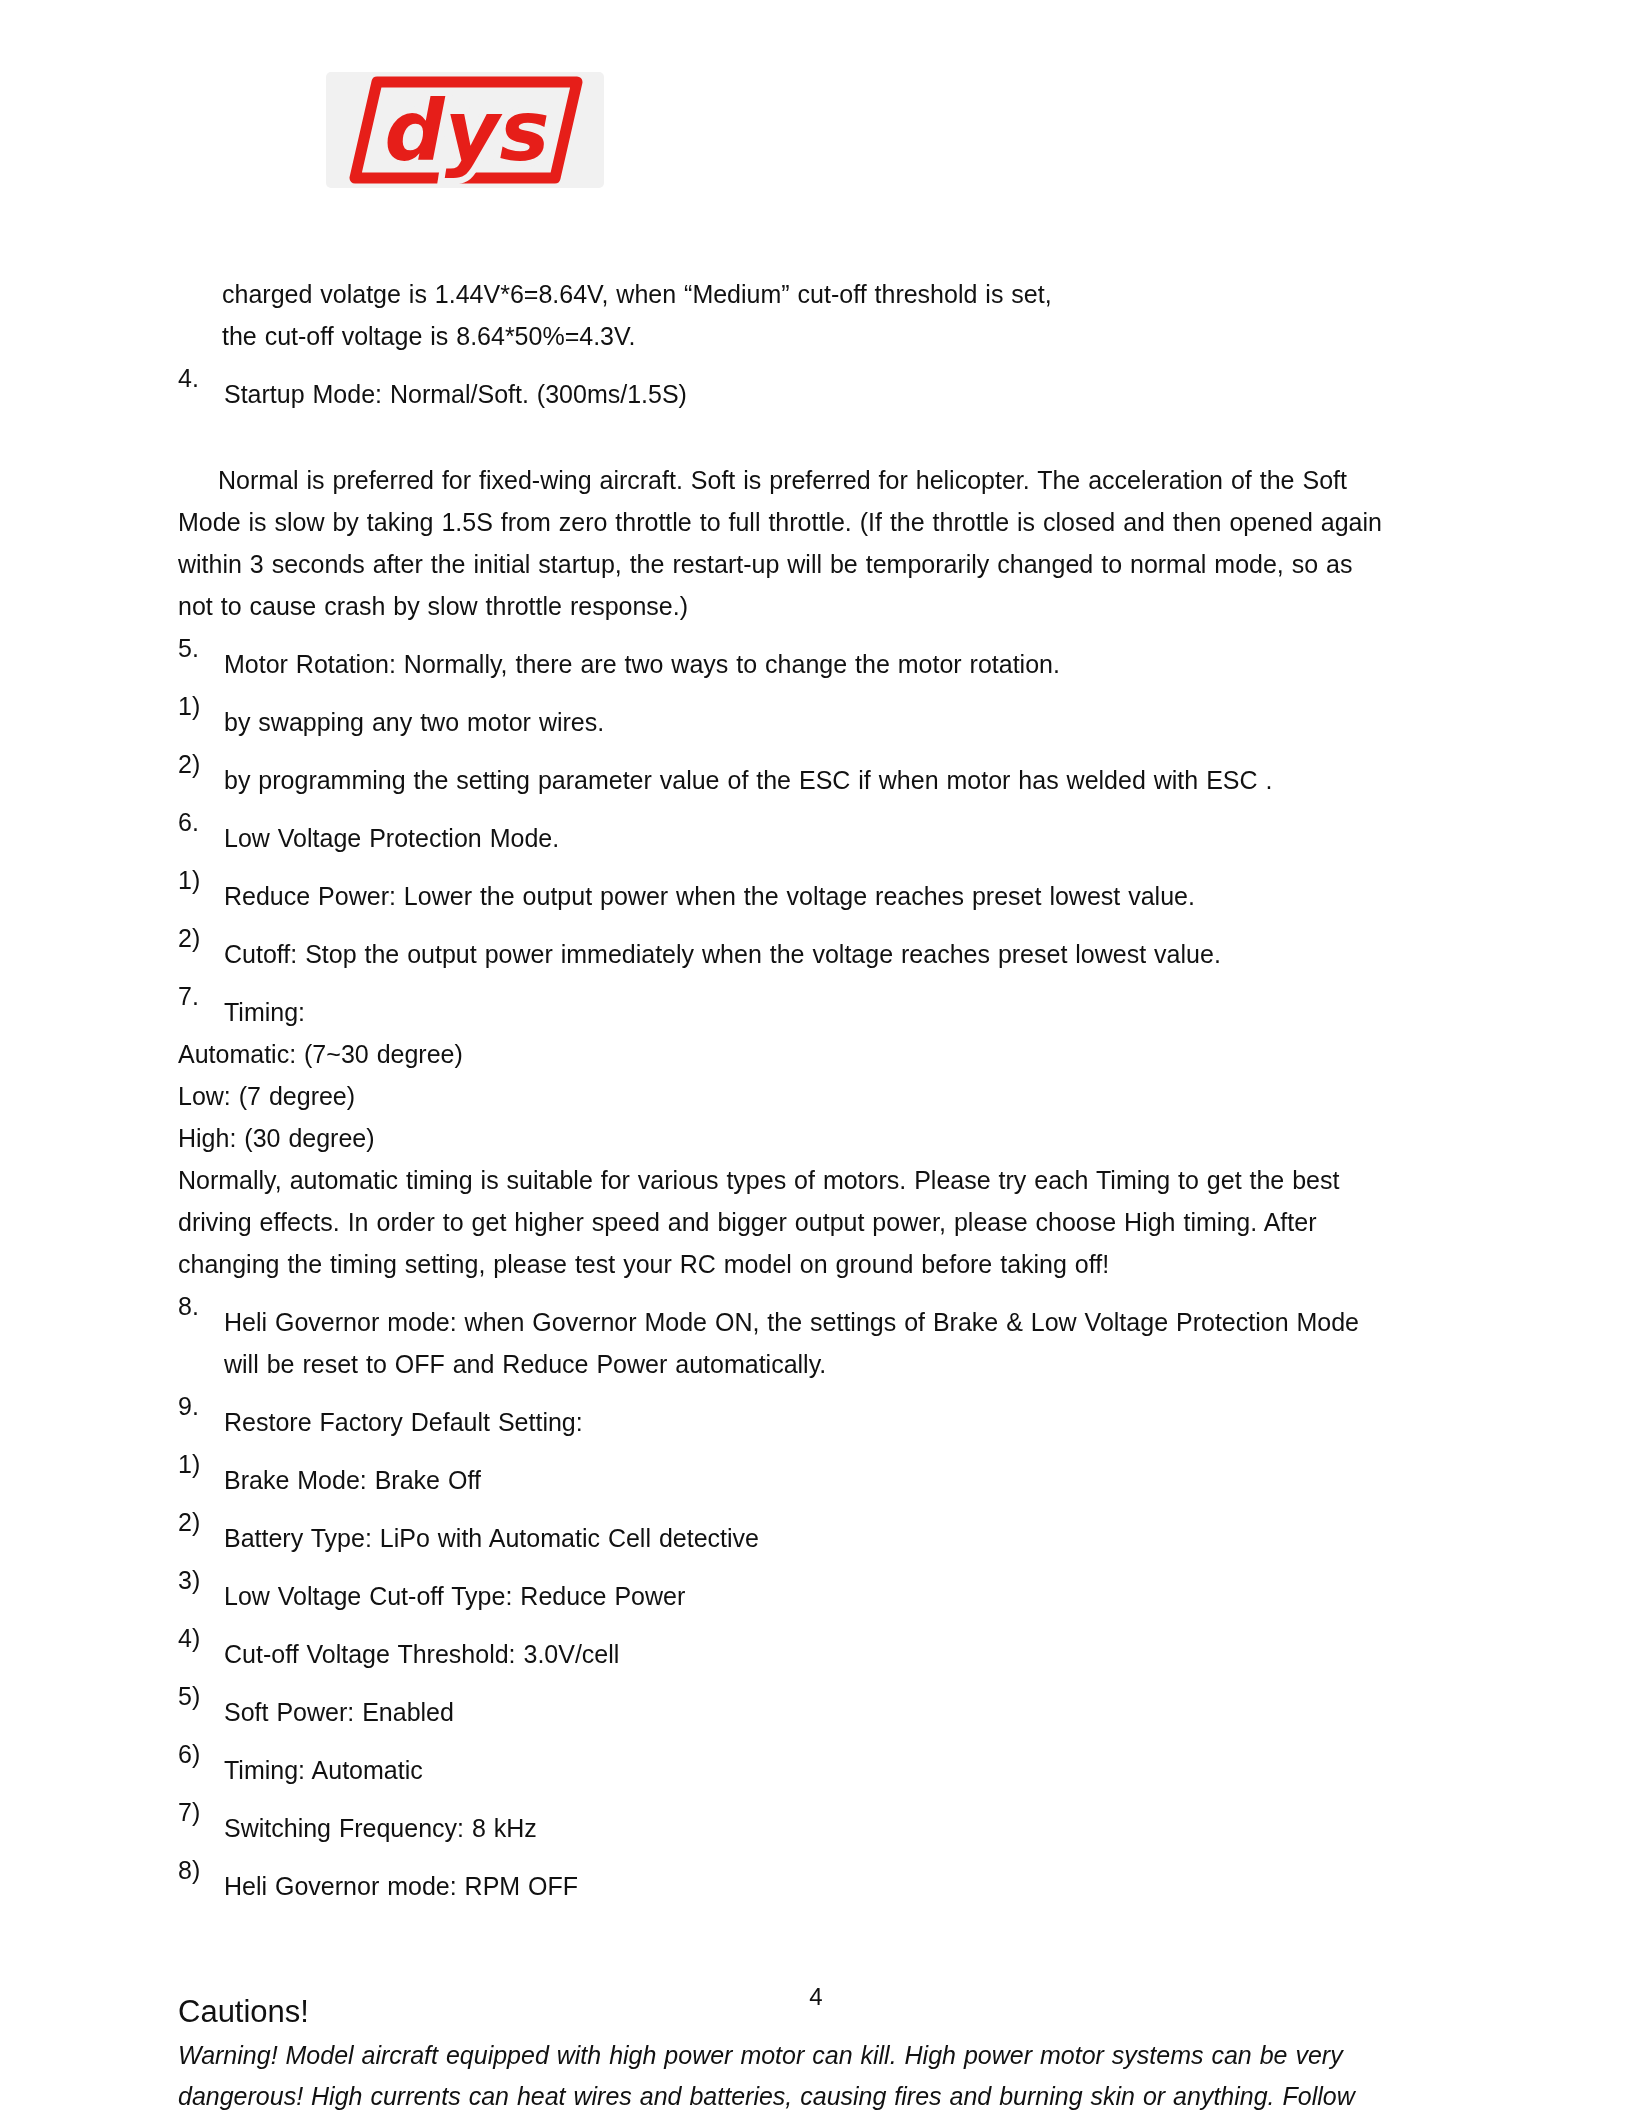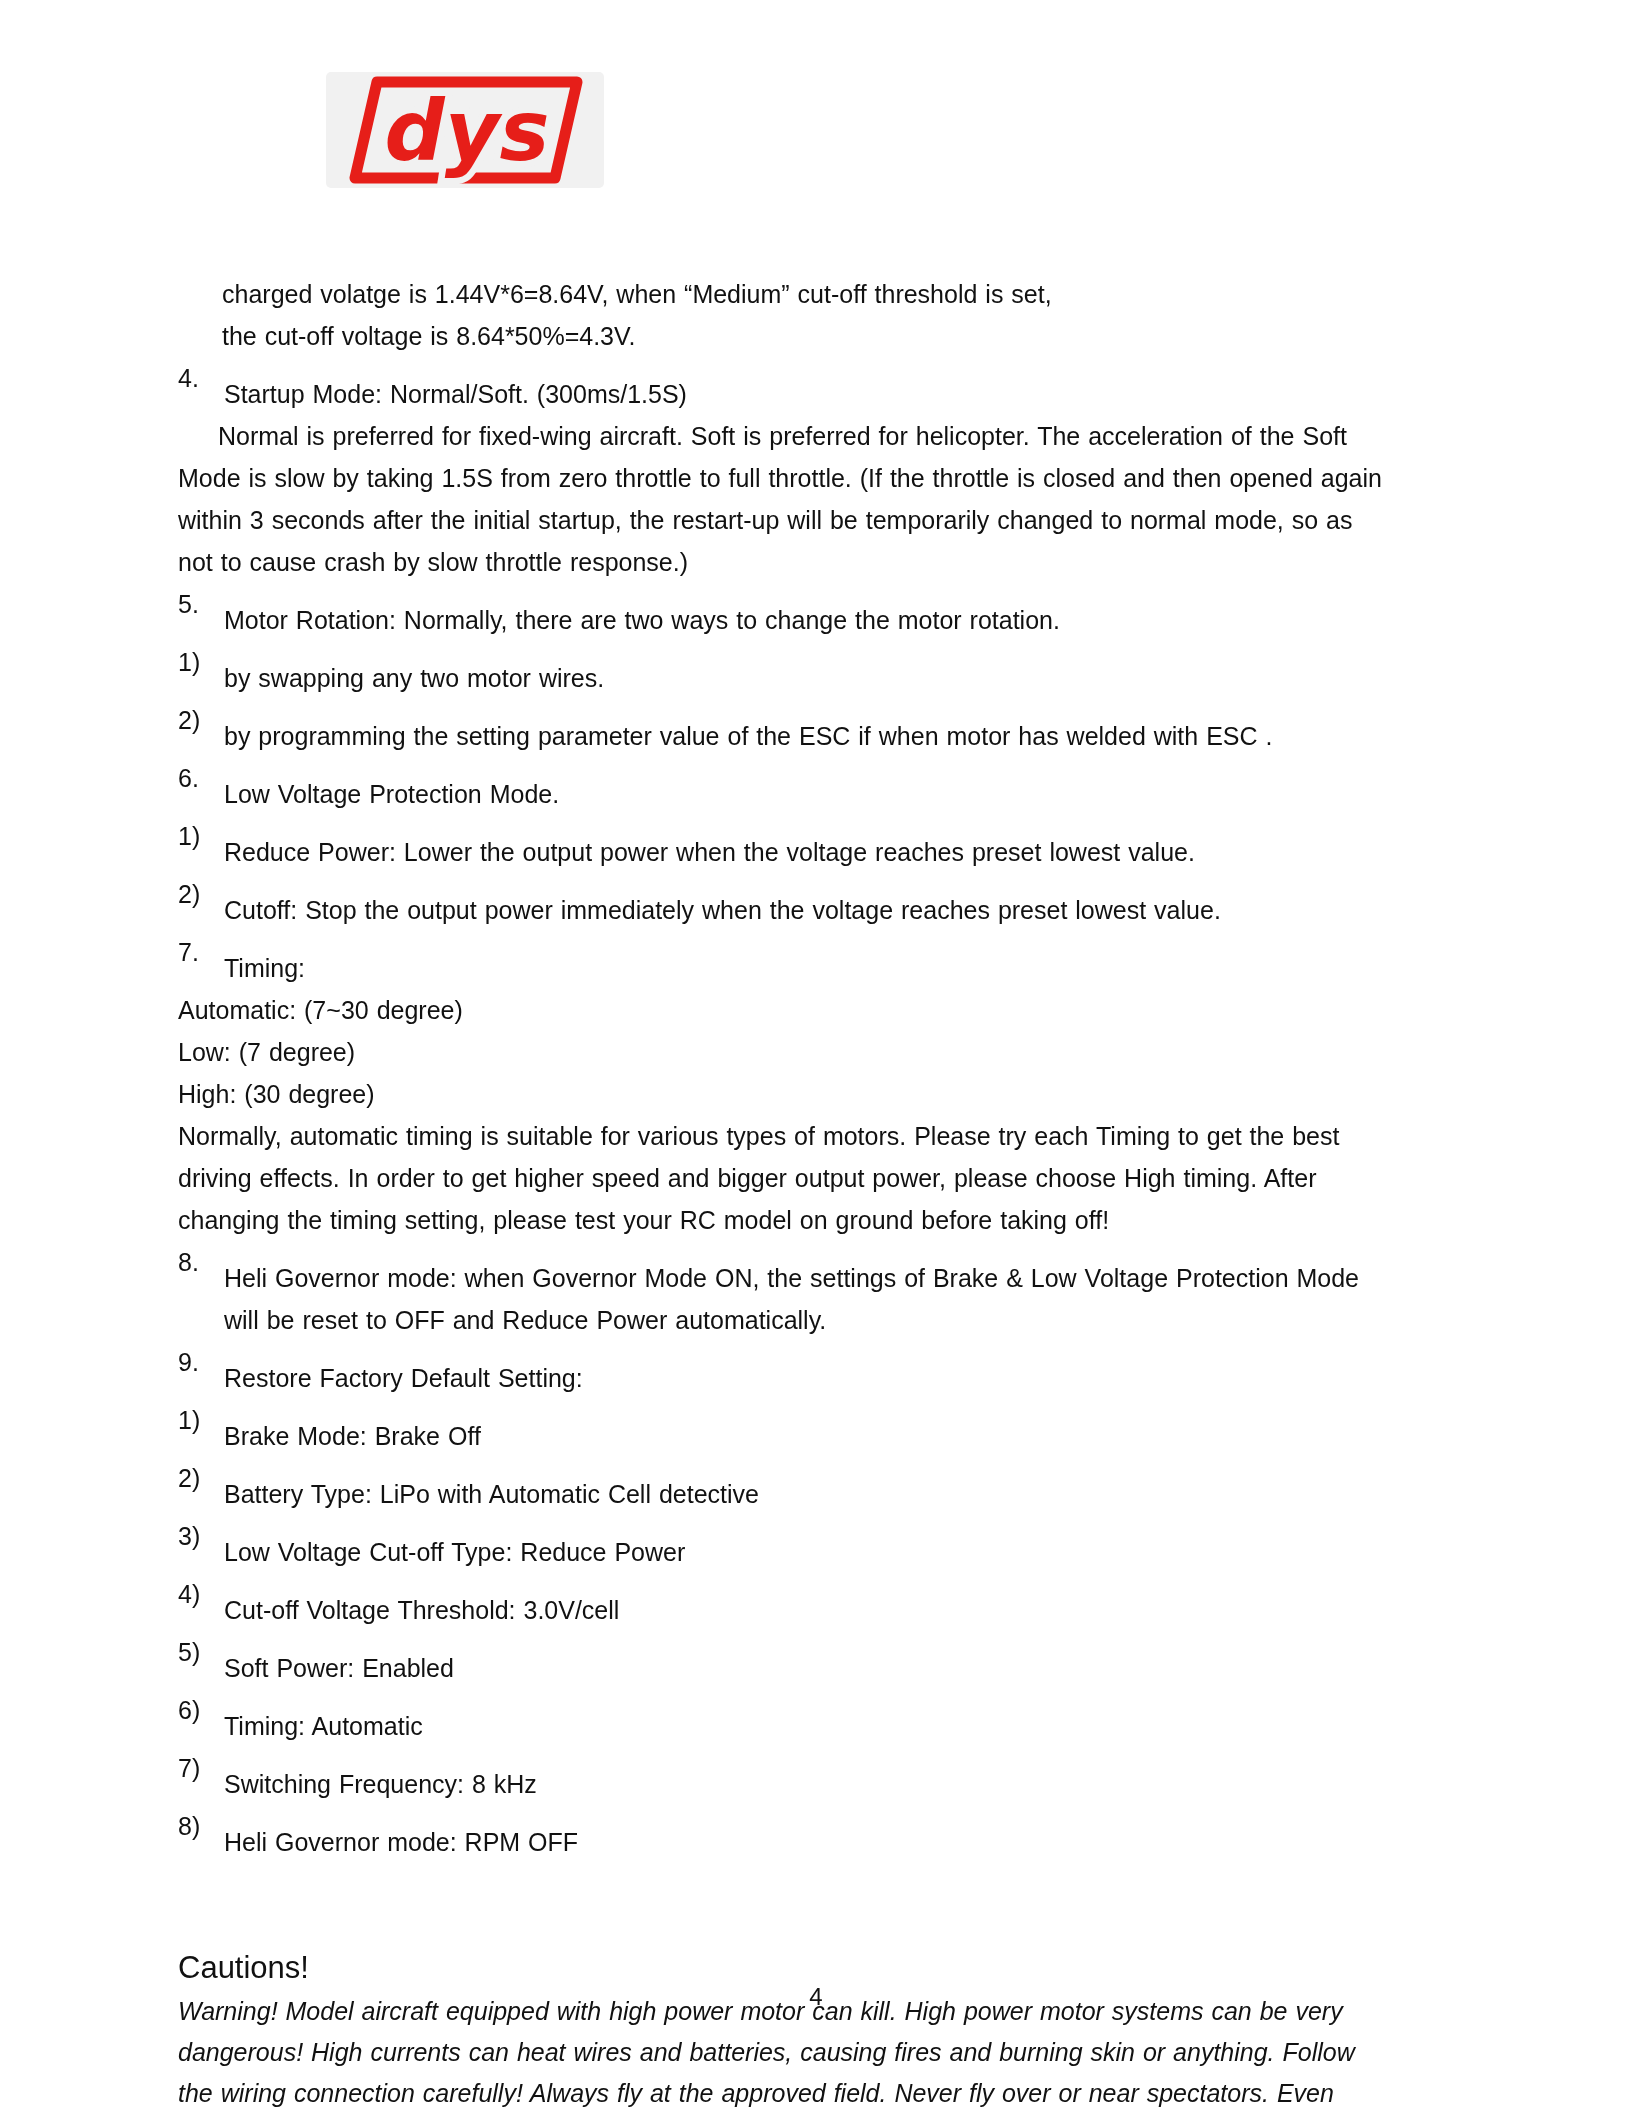--- a/index.html
+++ b/index.html
@@ -24,21 +24,21 @@
     width:1214px;
     font-size:25px;
     line-height:42px;
     word-spacing:1px;
   }
   .line { white-space:pre-wrap; }
   .indent { padding-left:44px; }
   .item { display:flex; }
   .item .num { flex:0 0 46px; }
   .item .body { flex:1 1 auto;margin-top:16px; }
-  .para-indent { text-indent:40px; }
+  .para-indent { text-indent:40px;margin-top:44px; }
   .cautions-heading {
     font-weight:normal;
     font-size:31px;
     line-height:46px;
     margin-top:82px;
   }
   .cautions-text { line-height:41px;font-style:italic; }
   .page-number {
     position:absolute; left:0; top:1983px;
     width:100%;

